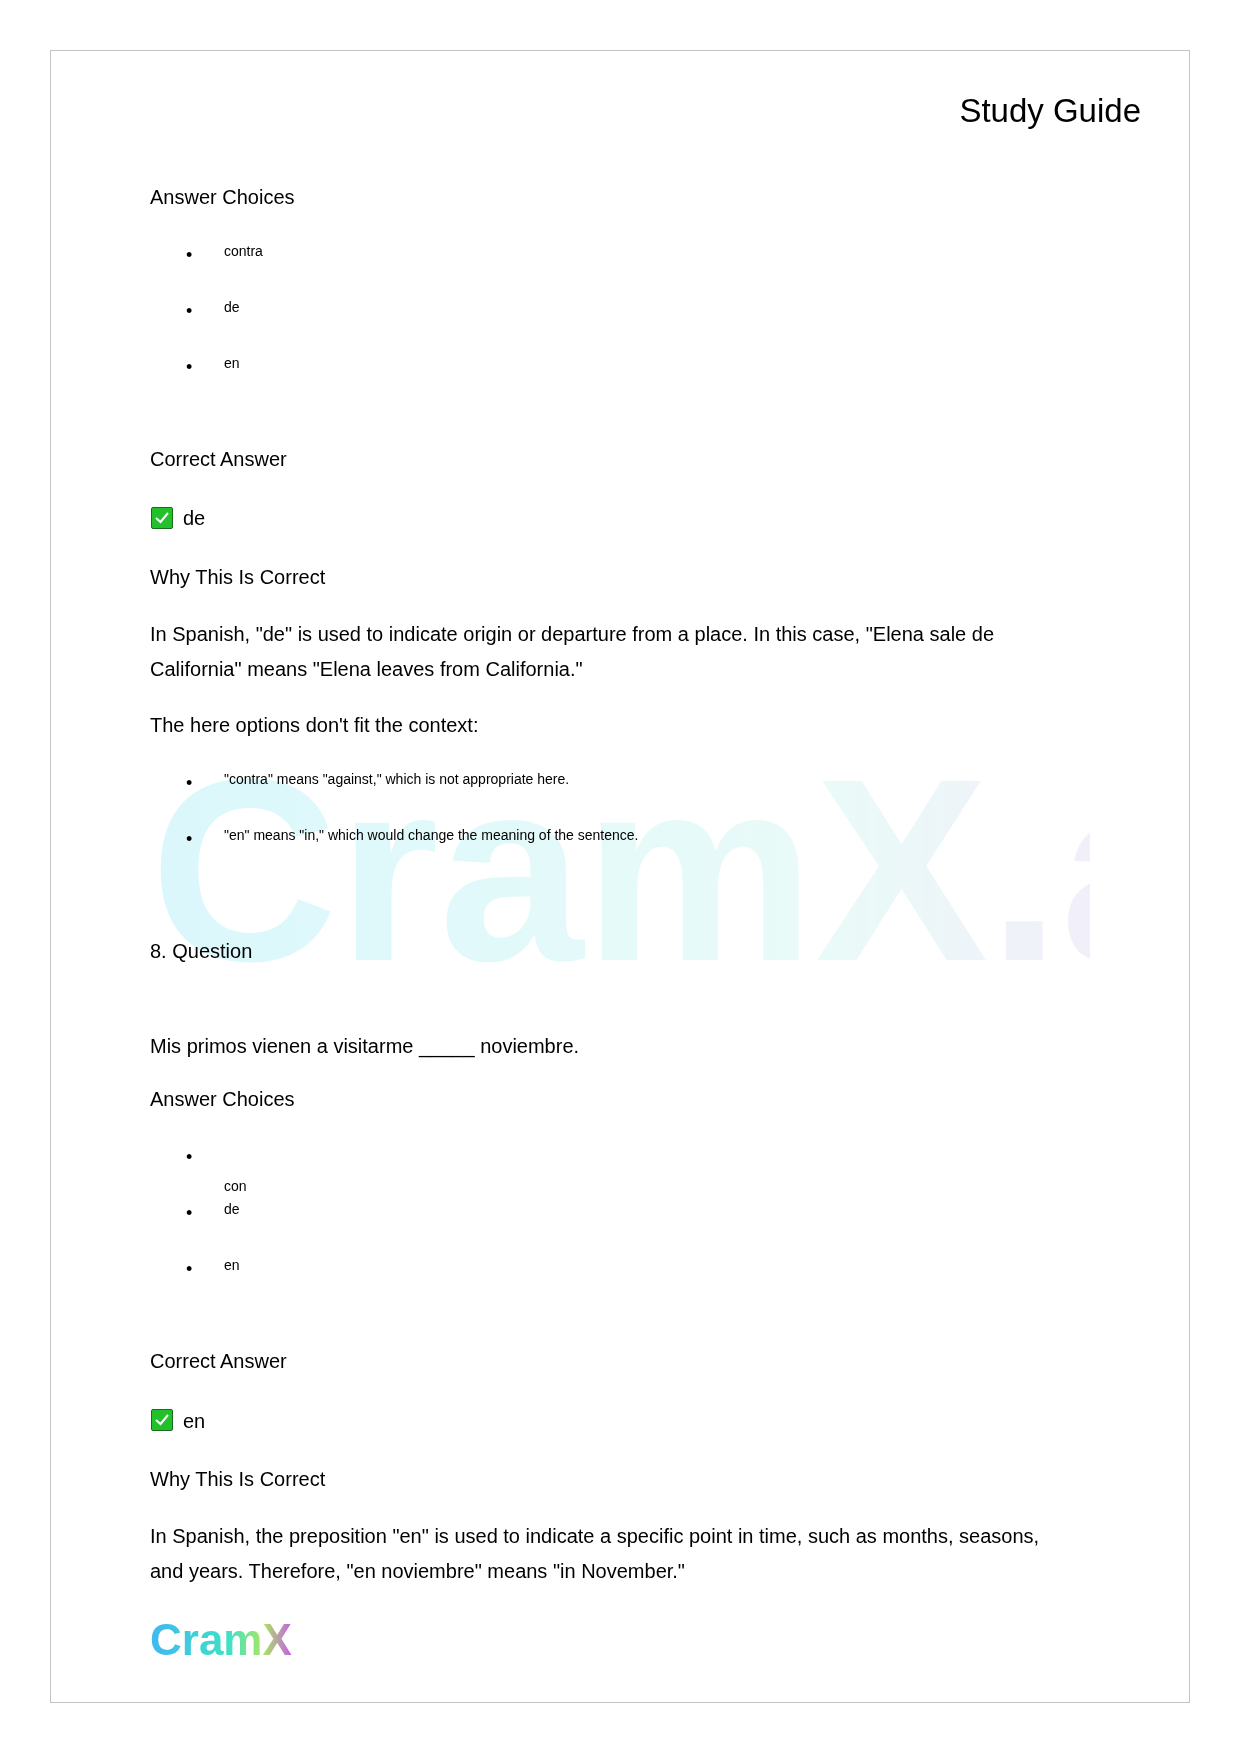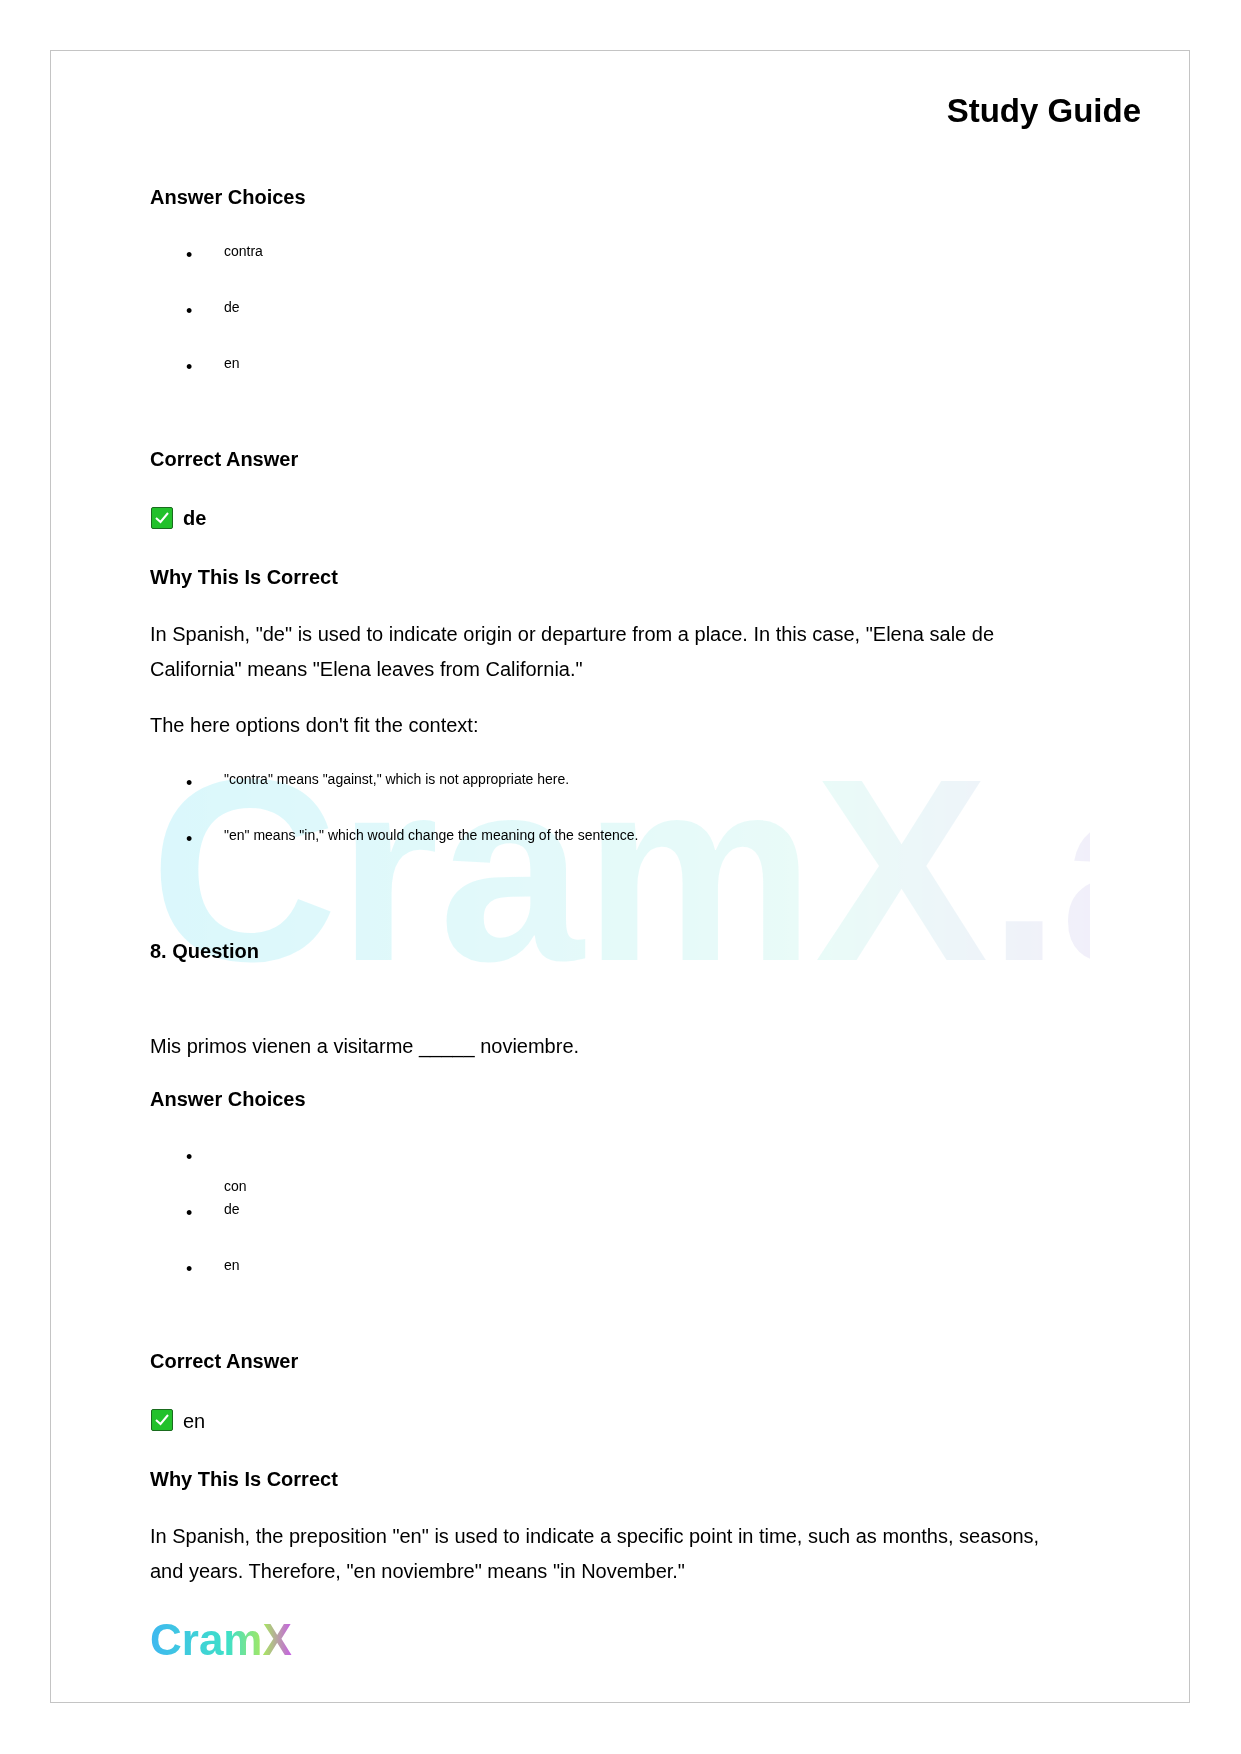--- a/index.html
+++ b/index.html
@@ -1,22 +1,22 @@
 <!DOCTYPE html>
 <html><head>
 <meta charset="utf-8">
 <style>
   html, body { margin: 0; padding: 0; background: #ffffff; }
   body { width: 1241px; height: 1754px; position: relative; overflow: hidden;
          font-family: "Liberation Sans", sans-serif; color: #000; }
   .page { position: absolute; left: 50px; top: 50px; width: 1140px; height: 1653px;
           border: 1.5px solid #c4c4c4; box-sizing: border-box; background: #fff; }
   .abs { position: absolute; white-space: nowrap; }
-  .title { font-size: 33px; font-weight: bold; right: 100px; top: 92px; left: auto; }
-  .h { font-size: 20px; font-weight: bold; left: 150px; }
+  .title { font-size: 33px; font-weight: normal; right: 100px; top: 92px; left: auto; }
+  .h { font-size: 20px; font-weight: normal; left: 150px; }
   .p { font-size: 20px; left: 150px; line-height: 36px; }
   .bullet { left: 186px; font-size: 18px; }
   .bt { left: 224px; font-size: 14px; }
   .check { position: absolute; left: 151px; width: 22px; height: 22px; background: #22c12b;
            border: 1.5px solid #1a6b1e; box-sizing: border-box; border-radius: 2px; }
   .check svg { position: absolute; left: 2px; top: 2px; }
   .wm { position: absolute; left: 150px; top: 740px; width: 940px; height: 260px; opacity: 0.16; pointer-events: none; }
   .logo { position: absolute; left: 150px; top: 1615px; }
 </style>
 </head>

